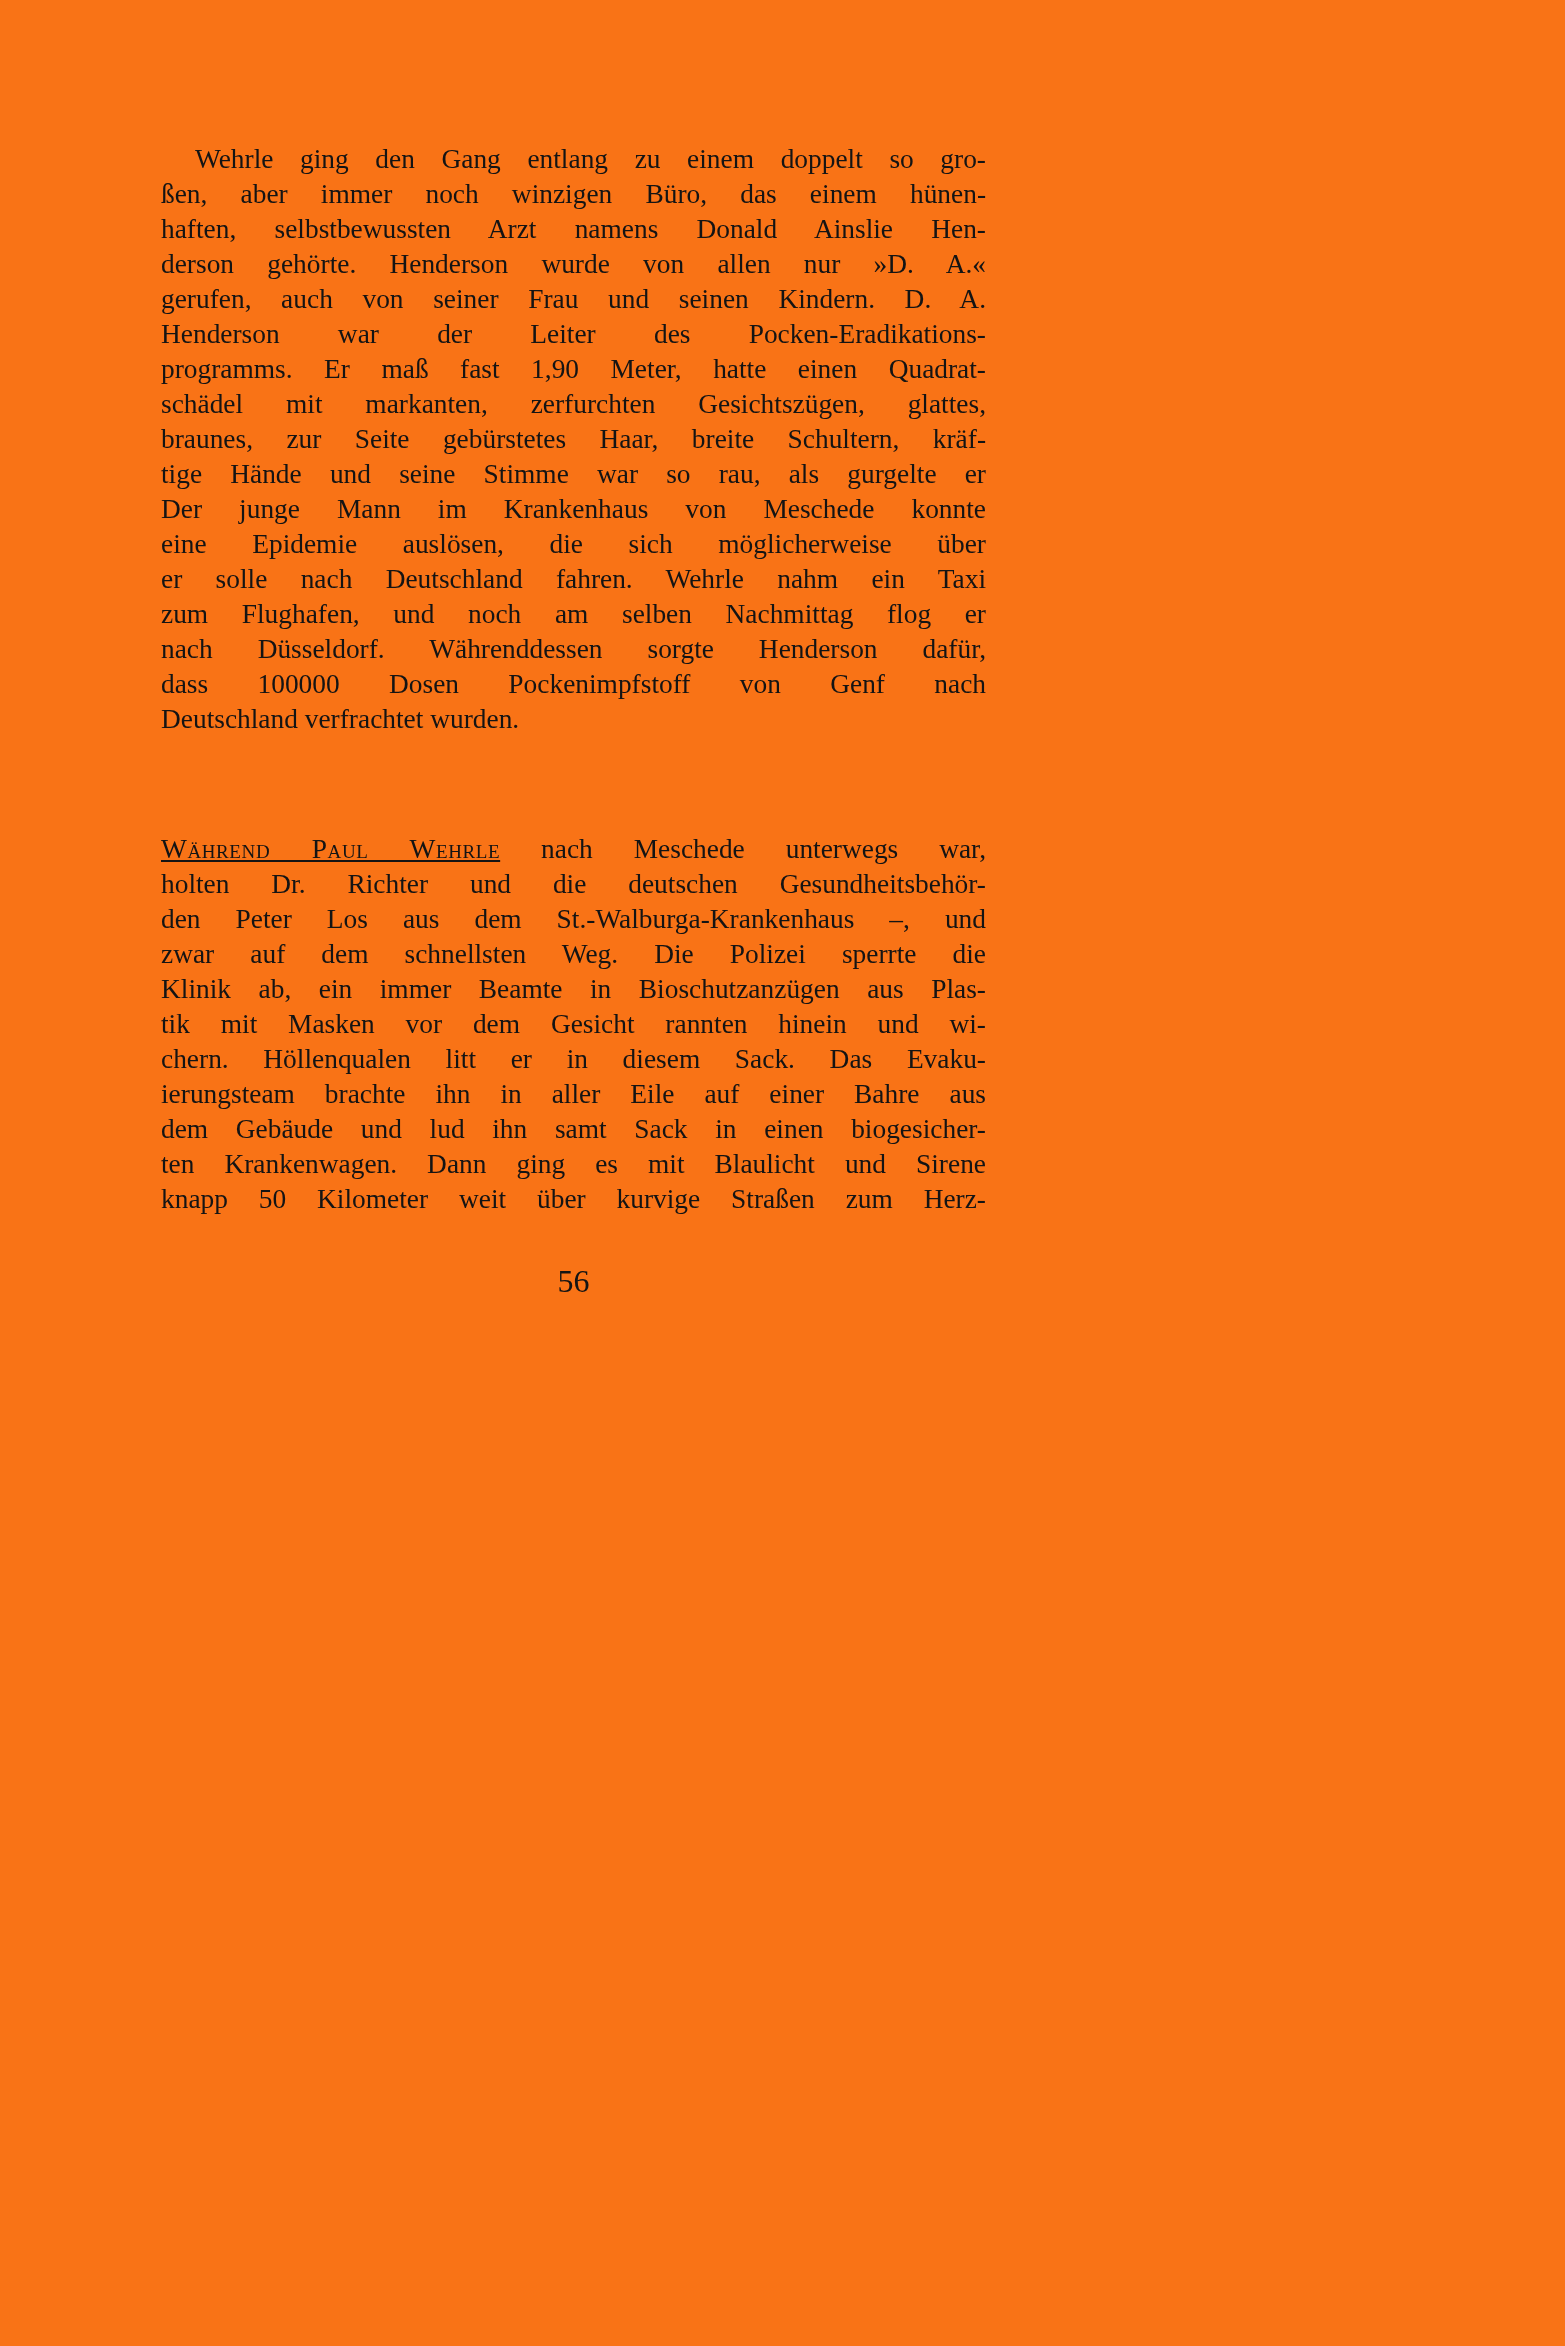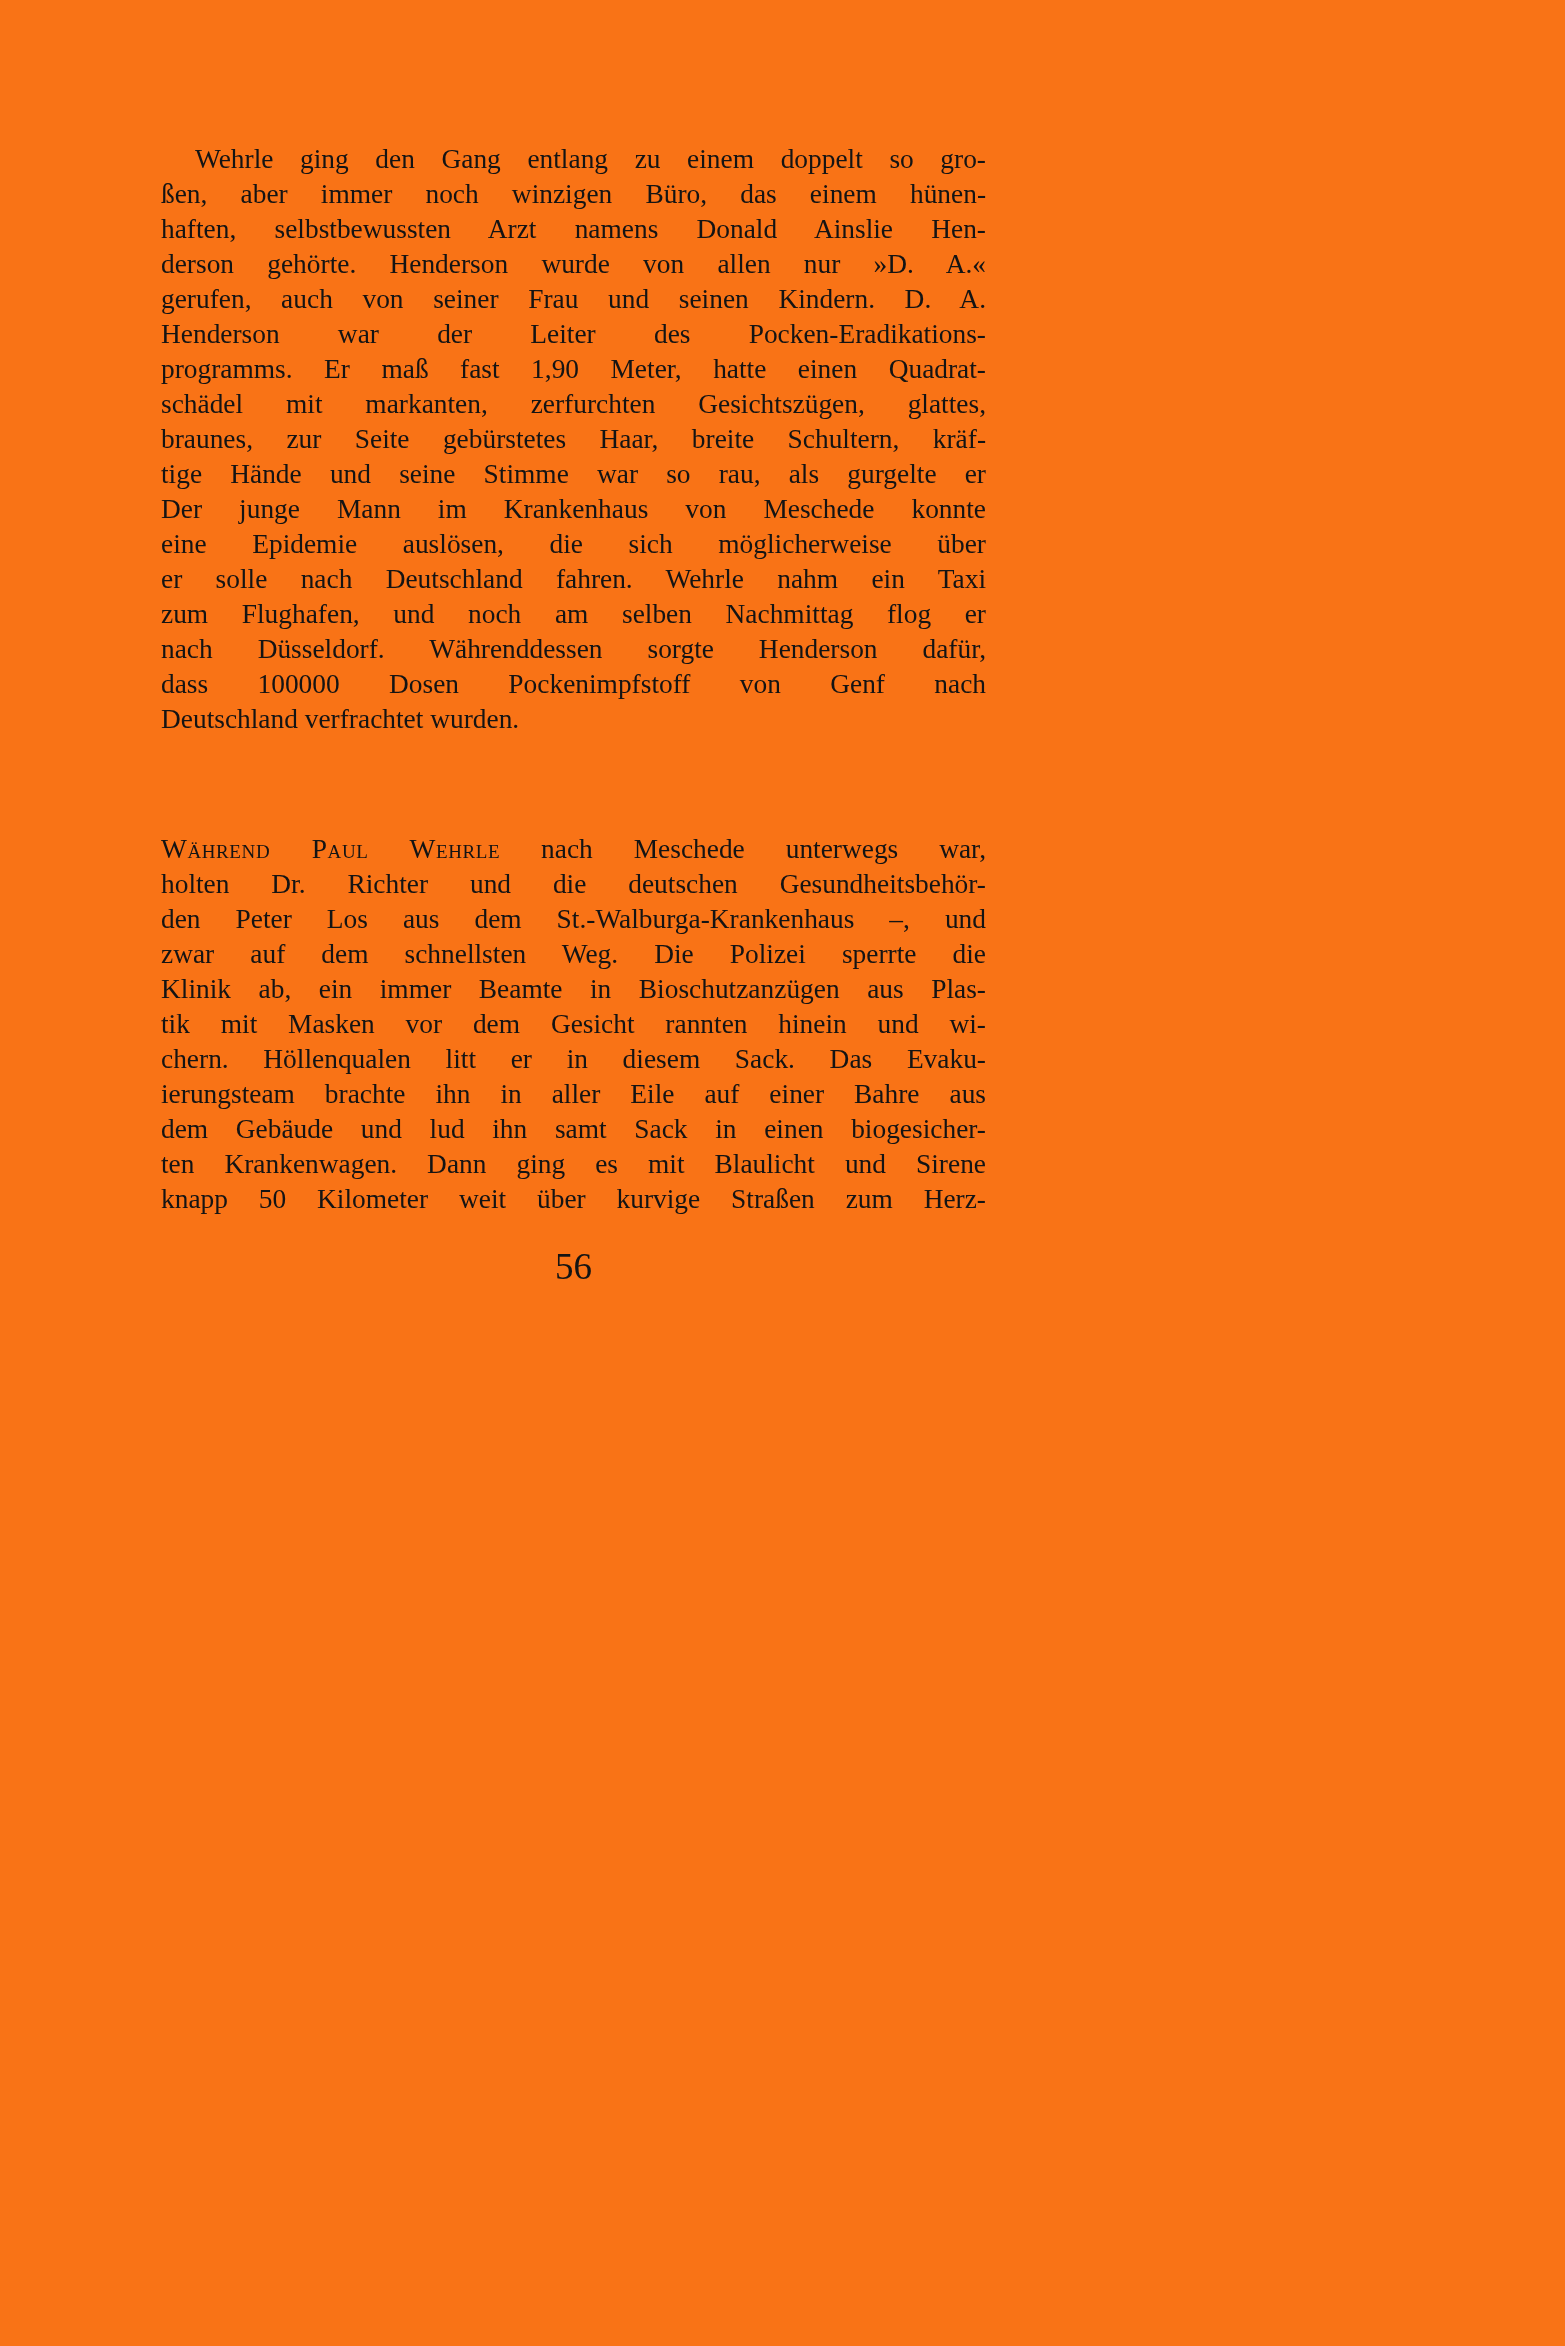--- a/index.html
+++ b/index.html
@@ -44,25 +44,26 @@
   
   .para1 .line:last-child {
     text-align-last: left;
   }
   .para2 {
     margin-top: 95px;
   }
   .smallcaps {
     font-variant: small-caps;
     letter-spacing: 0.6px;
+    text-decoration: underline;
   }
   .pagenum {
-    margin-top: 32px;
+    margin-top: 47px;
     text-align: center;
-    font-size: 37px;
+    font-size: 32px;
     line-height: 35px;
   }
 </style>
 </head>
 <body>
 
 <div class="page">
   <div class="textblock">
 
     <div class="para para1">

